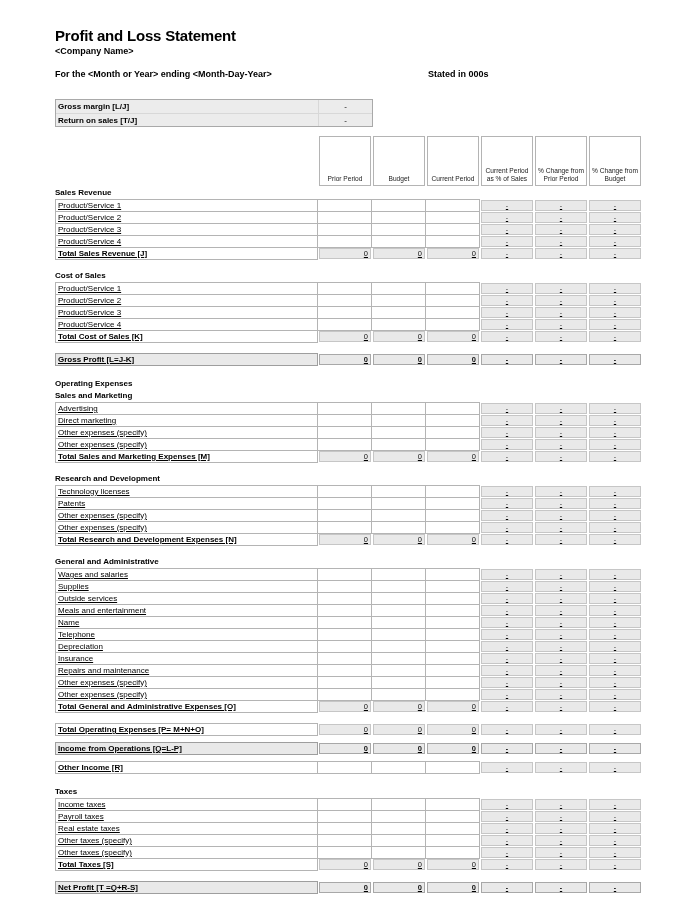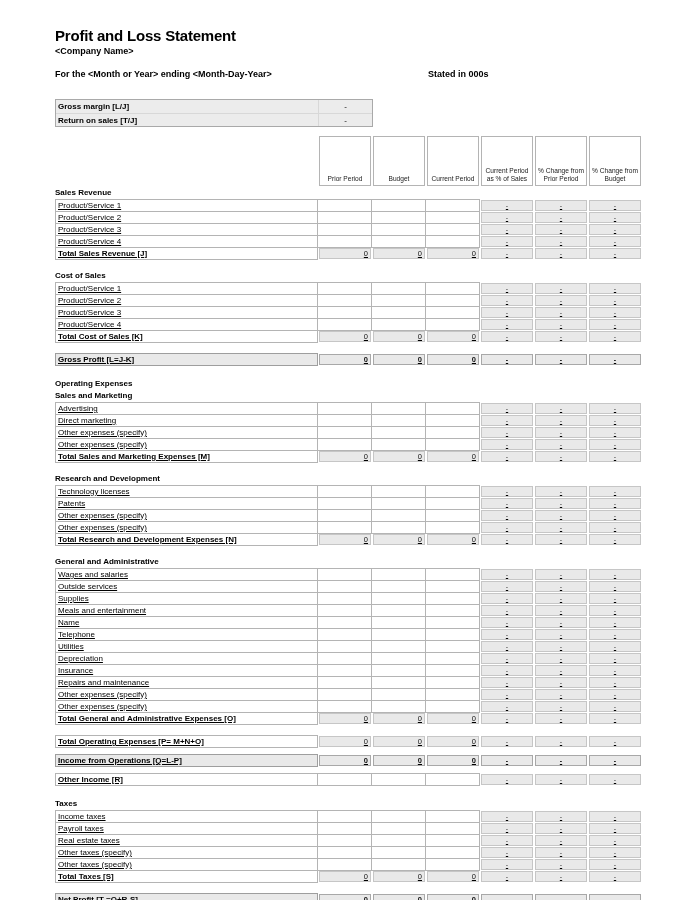--- a/index.html
+++ b/index.html
@@ -459,50 +459,50 @@
                 <div class="box">-</div>
               </div>
               <div class="vc">
                 <div class="box">-</div>
               </div>
               <div class="vc">
                 <div class="box">-</div>
               </div>
             </div>
             <div class="trow item">
+              <div class="lc">Supplies</div>
+              <div class="cin"></div>
+              <div class="cin"></div>
+              <div class="cin"></div>
+              <div class="vc">
+                <div class="box">-</div>
+              </div>
+              <div class="vc">
+                <div class="box">-</div>
+              </div>
+              <div class="vc">
+                <div class="box">-</div>
+              </div>
+            </div>
+            <div class="trow item">
               <div class="lc">Outside services</div>
               <div class="cin"></div>
               <div class="cin"></div>
               <div class="cin"></div>
               <div class="vc">
                 <div class="box">-</div>
               </div>
               <div class="vc">
                 <div class="box">-</div>
               </div>
               <div class="vc">
                 <div class="box">-</div>
               </div>
             </div>
             <div class="trow item">
-              <div class="lc">Supplies</div>
-              <div class="cin"></div>
-              <div class="cin"></div>
-              <div class="cin"></div>
-              <div class="vc">
-                <div class="box">-</div>
-              </div>
-              <div class="vc">
-                <div class="box">-</div>
-              </div>
-              <div class="vc">
-                <div class="box">-</div>
-              </div>
-            </div>
-            <div class="trow item">
               <div class="lc">Meals and entertainment</div>
               <div class="cin"></div>
               <div class="cin"></div>
               <div class="cin"></div>
               <div class="vc">
                 <div class="box">-</div>
               </div>
               <div class="vc">
                 <div class="box">-</div>
               </div>
@@ -520,35 +520,20 @@
               </div>
               <div class="vc">
                 <div class="box">-</div>
               </div>
               <div class="vc">
                 <div class="box">-</div>
               </div>
             </div>
             <div class="trow item">
               <div class="lc">Telephone</div>
-              <div class="cin"></div>
-              <div class="cin"></div>
-              <div class="cin"></div>
-              <div class="vc">
-                <div class="box">-</div>
-              </div>
-              <div class="vc">
-                <div class="box">-</div>
-              </div>
-              <div class="vc">
-                <div class="box">-</div>
-              </div>
-            </div>
-            <div class="trow item">
-              <div class="lc">Utilities</div>
               <div class="cin"></div>
               <div class="cin"></div>
               <div class="cin"></div>
               <div class="vc">
                 <div class="box">-</div>
               </div>
               <div class="vc">
                 <div class="box">-</div>
               </div>
               <div class="vc">

